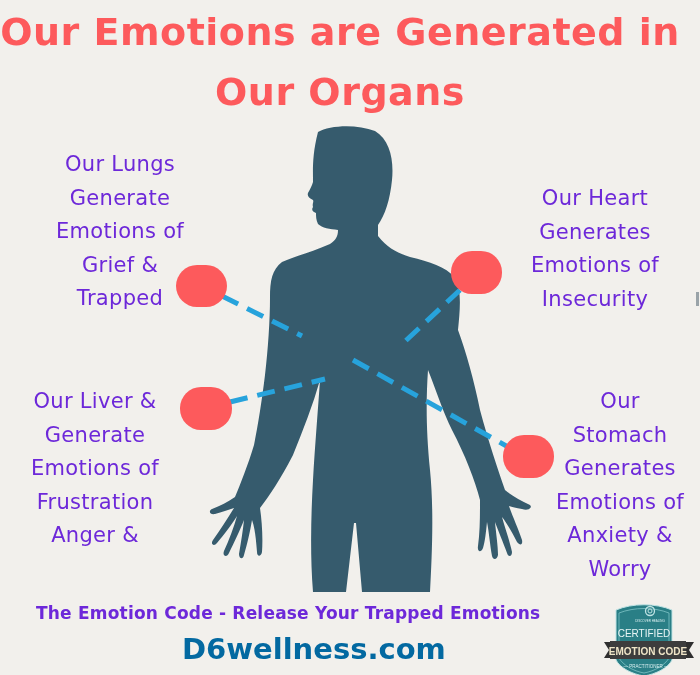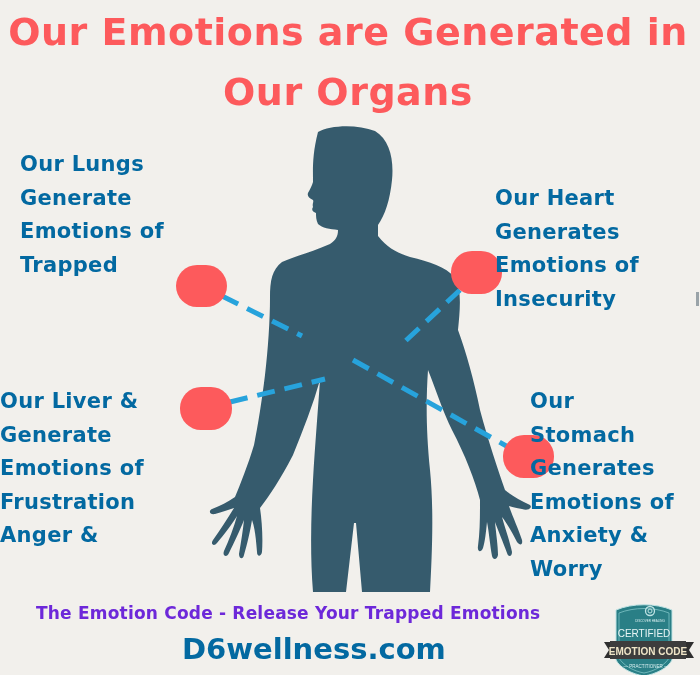--- a/index.html
+++ b/index.html
@@ -2,29 +2,29 @@
 <html><head>
 <meta charset="utf-8">
 <style>
   html, body { margin:0; padding:0; }
   body {
     width:700px; height:675px; overflow:hidden; position:relative;
     background:#f2f0ec;
     font-family:"DejaVu Sans", "Liberation Sans", sans-serif;
   }
   .title {
-    position:absolute; left:8px; width:680px; text-align:center;
+    position:absolute; left:0; width:680px; text-align:center;
     color:#fd5a5c; font-weight:bold; font-size:38px; letter-spacing:0.5px;
     line-height:1;
   }
   .t1 { top:13px; }
   .t2 { top:73px; }
   .label {
-    position:absolute; color:#0369a1;
-    font-weight:bold; font-size:21px; line-height:33.6px; white-space:nowrap;
+    position:absolute; text-align:center; color:#6d28d9;
+    font-weight:normal; font-size:21px; line-height:33.6px; white-space:nowrap;
     letter-spacing:0.3px;
   }
   .label .ln { display:block; }
   #lbl-lungs   { left:20px;  top:148px; width:200px; }
   #lbl-heart   { left:495px; top:182px; width:200px; }
   #lbl-liver   { left:0px;   top:385px; width:190px; }
   #lbl-stomach { left:530px; top:385px; width:180px; }
   svg.art { position:absolute; left:0; top:0; }
   .footer1 {
     position:absolute; left:36px; top:603px; color:#6d28d9;
@@ -105,20 +105,21 @@
     <rect x="610" y="641" width="76" height="18" fill="#3d3d3d"></rect>
     <text x="648" y="654.5" font-size="10" font-weight="bold" fill="#f0e6c8" text-anchor="middle" font-family="Liberation Sans, sans-serif">EMOTION CODE</text>
     <text x="646" y="668" font-size="4.5" fill="#d9eff0" text-anchor="middle" font-family="Liberation Sans, sans-serif">— PRACTITIONER —</text>
   </g>
 </svg>
 
 <div class="label" id="lbl-lungs">
   <span class="ln">Our Lungs</span>
   <span class="ln">Generate</span>
   <span class="ln">Emotions of</span>
+  <span class="ln">Grief &amp;</span>
   <span class="ln">Trapped</span>
 </div>
 
 <div class="label" id="lbl-heart">
   <span class="ln">Our Heart</span>
   <span class="ln">Generates</span>
   <span class="ln">Emotions of</span>
   <span class="ln">Insecurity</span>
 </div>
 

